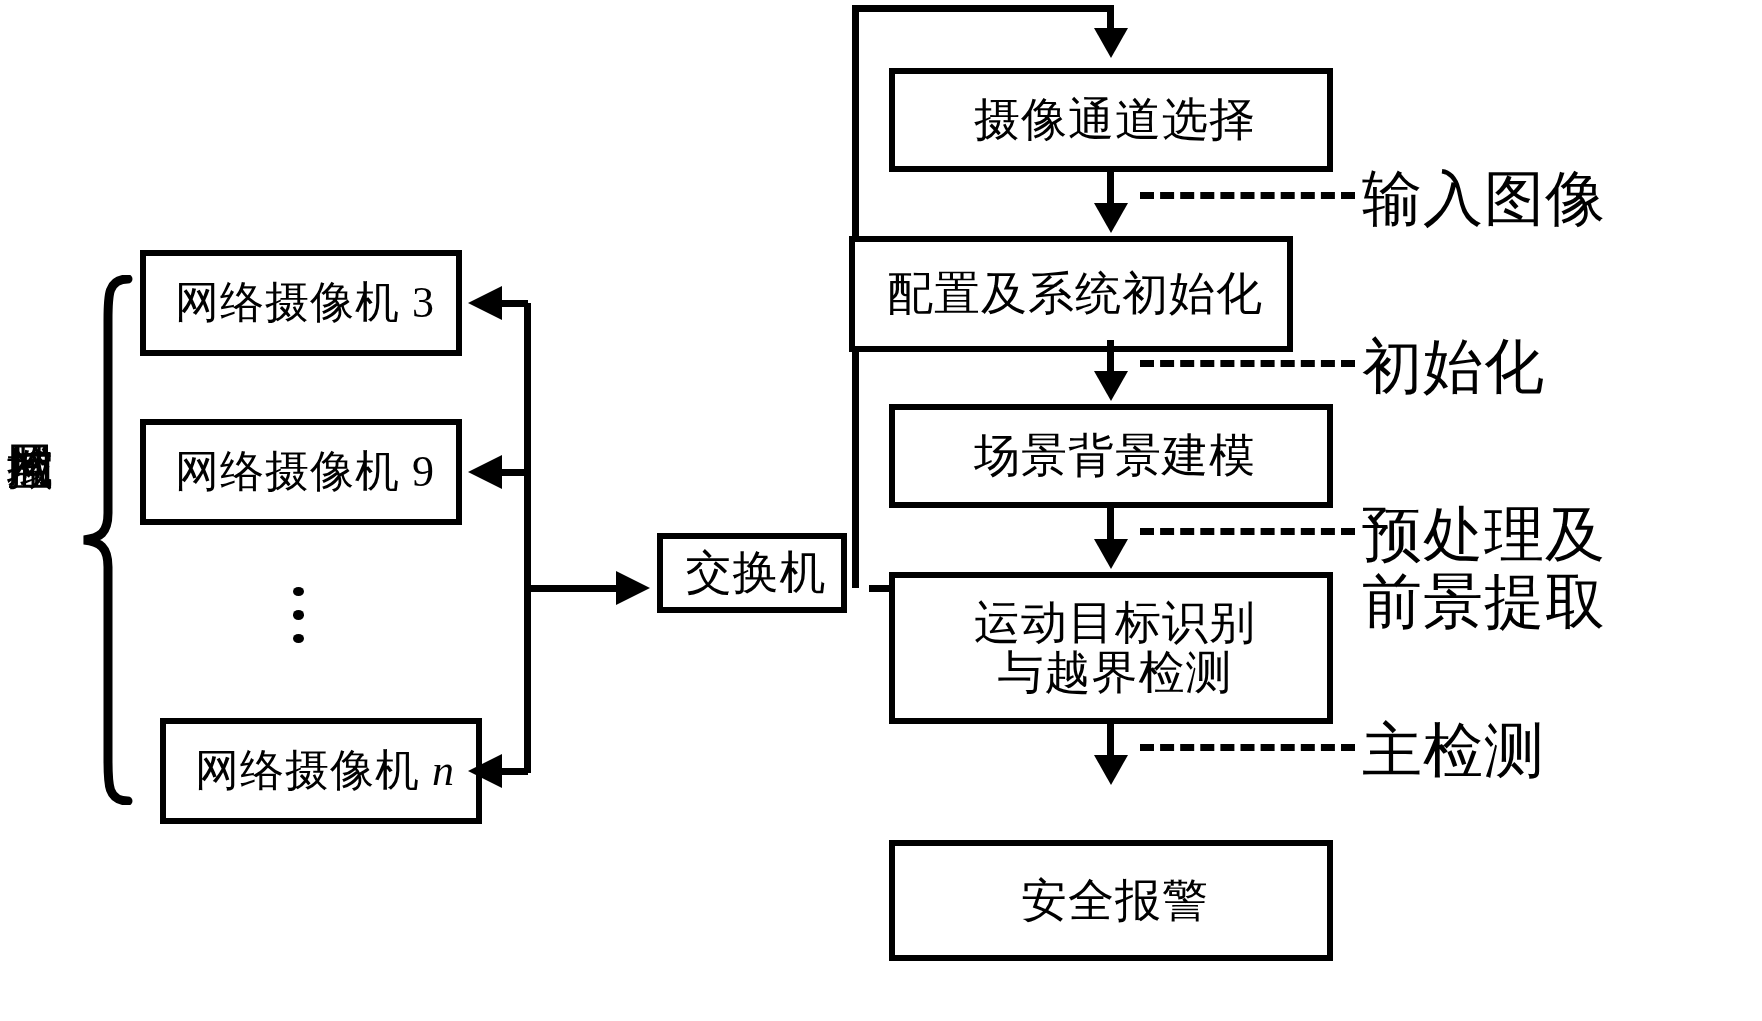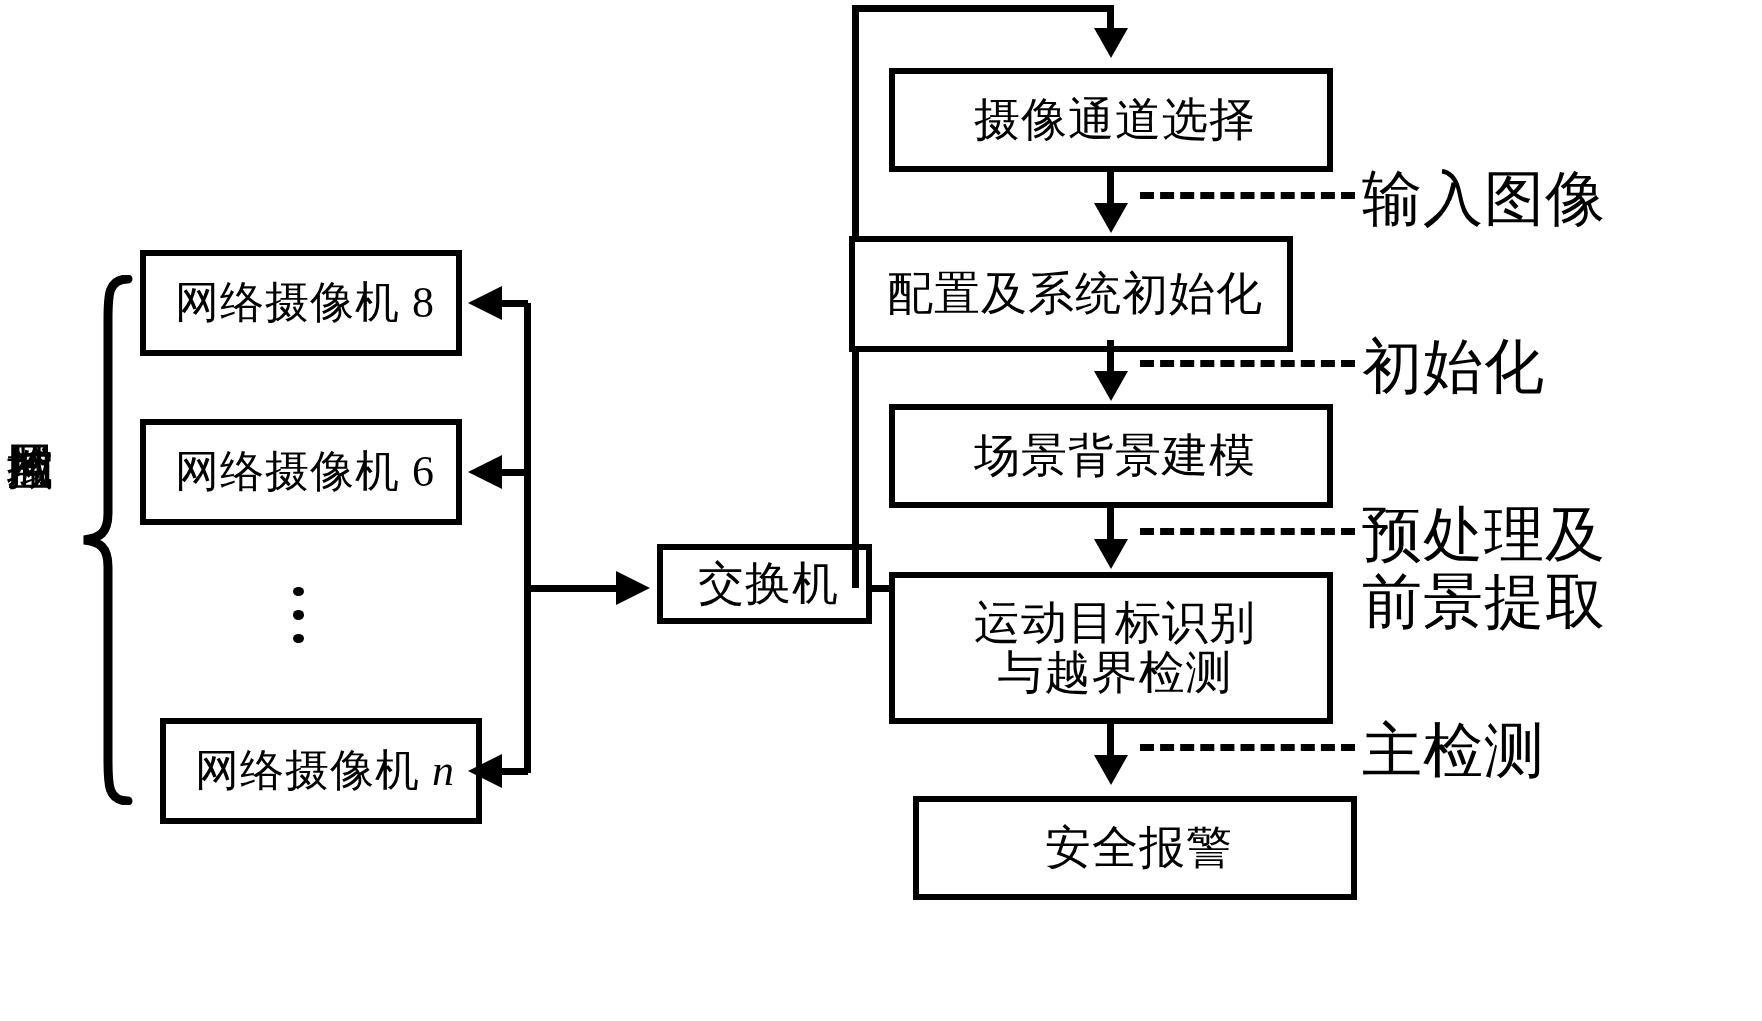--- a/index.html
+++ b/index.html
@@ -110,25 +110,25 @@
 
   <div class="vlabel" style="left:6px; top:408px;">监控局域网</div>
 
   <div class="brace" style="left:78px; top:275px;">
     <svg width="56" height="530" viewBox="0 0 56 530" xmlns="http://www.w3.org/2000/svg">
       <path d="M50 4 C30 4, 30 20, 30 45 L30 238 C30 258, 22 263, 6 265 C22 267, 30 272, 30 292 L30 485 C30 510, 30 526, 50 526" fill="none" stroke="#000000" stroke-width="9" stroke-linecap="round"></path>
     </svg>
   </div>
 
   <div class="box cam" style="left:140px; top:250px; width:322px; height:106px;">
-    <span>网络摄像机 8</span>
+    <span>网络摄像机 3</span>
   </div>
 
   <div class="box cam" style="left:140px; top:419px; width:322px; height:106px;">
-    <span>网络摄像机 6</span>
+    <span>网络摄像机 9</span>
   </div>
 
   <div class="ellipsis-dots" style="left:288px; top:580px; width:20px; height:70px;">
     <i></i>
       <i></i>
       <i></i>
   </div>
 
   <div class="box cam" style="left:140px; top:718px; width:322px; height:106px;margin-left:20px;">
     <span>网络摄像机 <span class="italic-n">n</span></span>
@@ -138,21 +138,21 @@
 
   <div class="line-h" style="left:486px; top:300px; width:42px;"></div>
   <div class="arrow-left" style="left:468px; top:286px;"></div>
 
   <div class="line-h" style="left:486px; top:469px; width:42px;"></div>
   <div class="arrow-left" style="left:468px; top:455px;"></div>
 
   <div class="line-h" style="left:486px; top:768px; width:42px;"></div>
   <div class="arrow-left" style="left:468px; top:754px;"></div>
 
-  <div class="box" style="left:657px; top:544px; width:215px; height:80px;">
+  <div class="box" style="left:657px; top:533px; width:190px; height:80px;">
     <span>交换机</span>
   </div>
 
   <div class="line-h" style="left:524px; top:585px; width:94px;"></div>
   <div class="arrow-right" style="left:616px; top:571px;"></div>
 
   <div class="line-h" style="left:869px; top:585px; width:110px;"></div>
   <div class="line-v" style="left:852px; top:5px; height:583px;"></div>
   <div class="line-h" style="left:852px; top:5px; width:262px;"></div>
   <div class="line-v" style="left:1107px; top:5px; height:28px;"></div>
@@ -189,17 +189,17 @@
   <div class="box" style="left:889px; top:572px; width:444px; height:152px;">
     <span>运动目标识别
 与越界检测</span>
   </div>
 
   <div class="line-v" style="left:1107px; top:724px; height:38px;"></div>
   <div class="arrow-down" style="left:1094px; top:755px;"></div>
   <div class="dashed" style="left:1140px; top:744px; width:215px;"></div>
   <div class="annot" style="left:1362px; top:718px;">主检测</div>
 
-  <div class="box" style="left:889px; top:796px; width:444px; height:104px;margin-left:24px;">
+  <div class="box" style="left:889px; top:840px; width:444px; height:121px;">
     <span>安全报警</span>
   </div>
 
 </div>
 
 </body></html>

